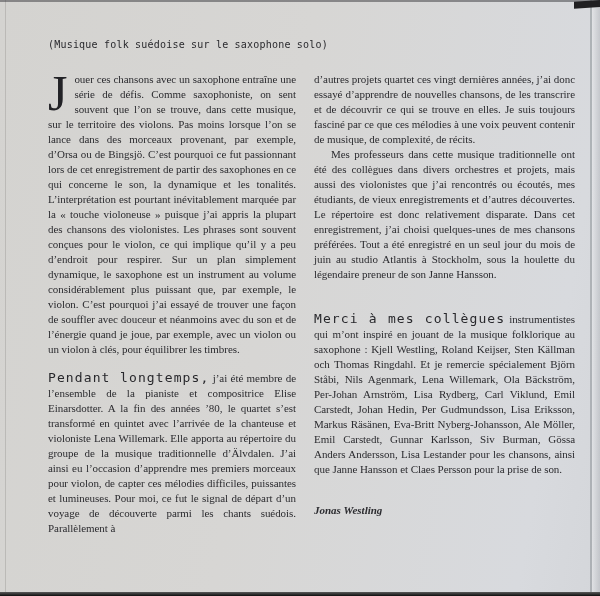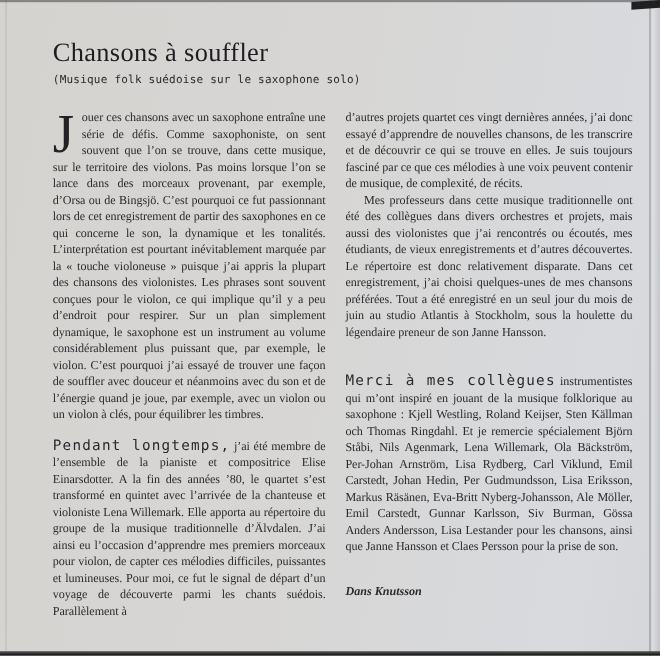--- a/index.html
+++ b/index.html
@@ -51,30 +51,29 @@
 
 <div class="page">
   <div class="edge-left-fold"></div>
   <div class="edge-right-shade"></div>
   <div class="edge-right"></div>
   <div class="edge-top"></div>
   <div class="edge-top-right-mark"></div>
   <div class="edge-bottom"></div>
 
   <div class="content">
-    <h1 class="title">Chansons à souffler</h1>
     <div class="subtitle">(Musique folk suédoise sur le saxophone solo)</div>
 
     <div class="columns">
       <div class="col-left">
         <p class="body"><span class="dropcap">J</span><span>ouer ces chansons avec un saxophone entraîne une série de défis. Comme saxophoniste, on sent souvent que l’on se trouve, dans cette musique, sur le territoire des violons. Pas moins lorsque l’on se lance dans des morceaux provenant, par exemple, d’Orsa ou de Bingsjö. C’est pourquoi ce fut passionnant lors de cet enregistrement de partir des saxophones en ce qui concerne le son, la dynamique et les tonalités. L’interprétation est pourtant inévitablement marquée par la « touche violoneuse » puisque j’ai appris la plupart des chansons des violonistes. Les phrases sont souvent conçues pour le violon, ce qui implique qu’il y a peu d’endroit pour respirer. Sur un plan simplement dynamique, le saxophone est un instrument au volume considérablement plus puissant que, par exemple, le violon. C’est pourquoi j’ai essayé de trouver une façon de souffler avec douceur et néanmoins avec du son et de l’énergie quand je joue, par exemple, avec un violon ou un violon à clés, pour équilibrer les timbres.</span></p>
         <p class="body spaced"><span class="mono-lead">Pendant longtemps,</span><span> j’ai été membre de l’ensemble de la pianiste et compositrice Elise Einarsdotter. A la fin des années ’80, le quartet s’est transformé en quintet avec l’arrivée de la chanteuse et violoniste Lena Willemark. Elle apporta au répertoire du groupe de la musique traditionnelle d’Älvdalen. J’ai ainsi eu l’occasion d’apprendre mes premiers morceaux pour violon, de capter ces mélodies difficiles, puissantes et lumineuses. Pour moi, ce fut le signal de départ d’un voyage de découverte parmi les chants suédois. Parallèlement à</span></p>
       </div>
 
       <div class="col-right">
         <p class="body">d’autres projets quartet ces vingt dernières années, j’ai donc essayé d’apprendre de nouvelles chansons, de les transcrire et de découvrir ce qui se trouve en elles. Je suis toujours fasciné par ce que ces mélodies à une voix peuvent contenir de musique, de complexité, de récits.</p>
         <p class="body indented">Mes professeurs dans cette musique traditionnelle ont été des collègues dans divers orchestres et projets, mais aussi des violonistes que j’ai rencontrés ou écoutés, mes étudiants, de vieux enregistrements et d’autres découvertes. Le répertoire est donc relativement disparate. Dans cet enregistrement, j’ai choisi quelques-unes de mes chansons préférées. Tout a été enregistré en un seul jour du mois de juin au studio Atlantis à Stockholm, sous la houlette du légendaire preneur de son Janne Hansson.</p>
         <p class="body big-gap"><span class="mono-lead">Merci à mes collègues</span><span> instrumentistes qui m’ont inspiré en jouant de la musique folklorique au saxophone : Kjell Westling, Roland Keijser, Sten Källman och Thomas Ringdahl. Et je remercie spécialement Björn Ståbi, Nils Agenmark, Lena Willemark, Ola Bäckström, Per-Johan Arnström, Lisa Rydberg, Carl Viklund, Emil Carstedt, Johan Hedin, Per Gudmundsson, Lisa Eriksson, Markus Räsänen, Eva-Britt Nyberg-Johansson, Ale Möller, Emil Carstedt, Gunnar Karlsson, Siv Burman, Gössa Anders Andersson, Lisa Lestander pour les chansons, ainsi que Janne Hansson et Claes Persson pour la prise de son.</span></p>
-        <p class="signature">Dans Knutsson</p>
+        <p class="signature">Jonas Westling</p>
       </div>
     </div>
   </div>
 </div>
 
 </body></html>

